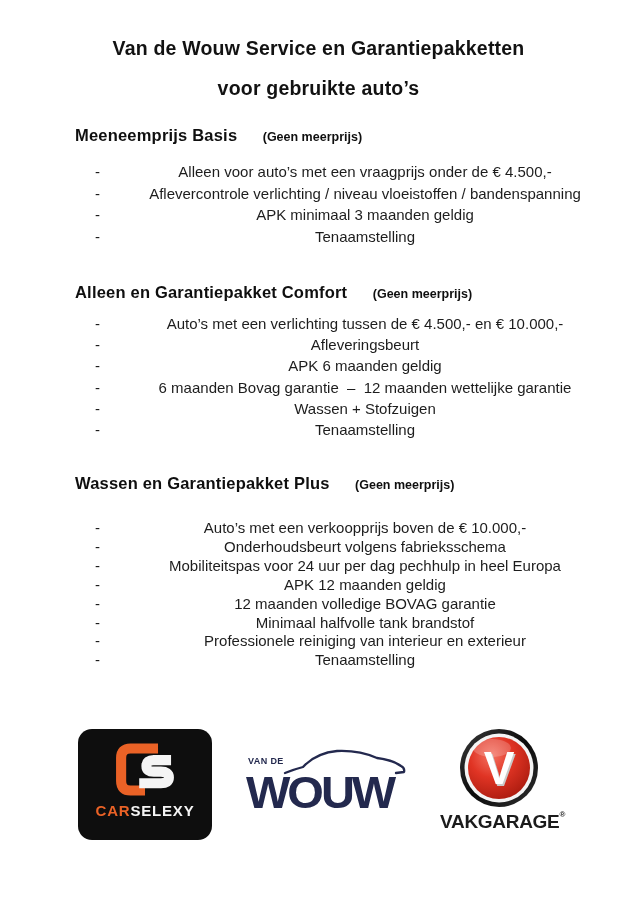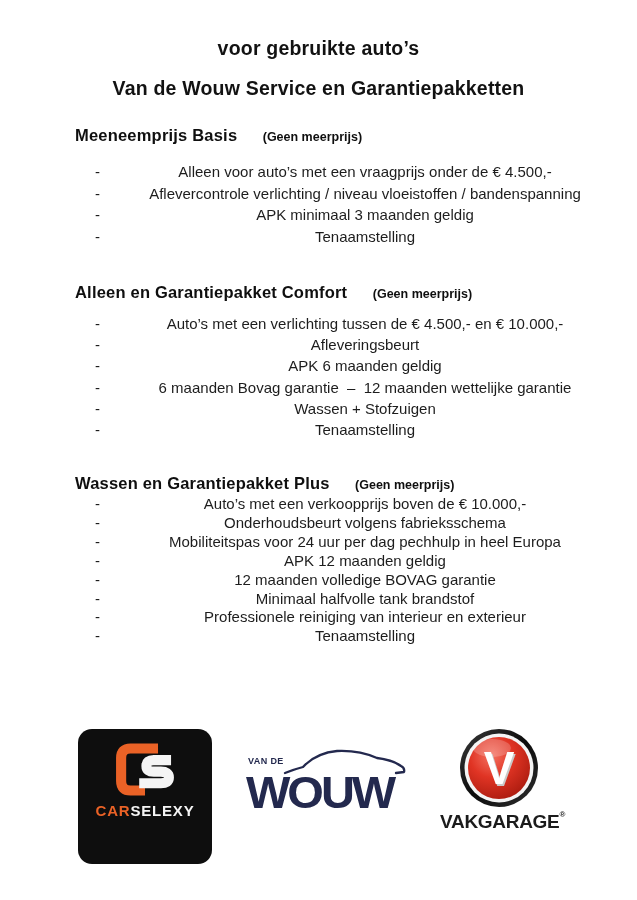--- a/index.html
+++ b/index.html
@@ -50,41 +50,41 @@
   ul.items {
     list-style: none;
     margin: 0;
     padding: 0;
     font-size: 15px;
     color: #1d1d1d;
     text-align: center;
   }
   .section-0 ul.items { margin-top: 14px; }
   .section-1 ul.items { margin-top: 9px; }
-  .section-2 ul.items { margin-top: 0; }
+  .section-2 ul.items { margin-top: 24px; }
   ul.items li {
     position: relative;
     padding-left: 38px;
     white-space: pre;
   }
   .section-0 ul.items li { line-height: 21.7px; }
   .section-1 ul.items li { line-height: 21.2px; }
   .section-2 ul.items li { line-height: 18.9px; }
   ul.items li::before {
     content: "-";
     position: absolute;
     left: 20px;
     top: 0;
   }
 
   
   .logo-carselexy {
     position: absolute;
     left: 78px; top: 729px;
-    width: 134px; height: 135px;
+    width: 134px; height: 111px;
     background: #0e0e0e;
     border-radius: 14px;
   }
   .cs-monogram { display: block; margin: 13px auto 0 auto; }
   .cs-wordmark {
     text-align: center;
     margin-top: 5px;
     font-size: 15px;
     font-weight: 700;
     letter-spacing: 0.8px;
@@ -140,22 +140,22 @@
     text-align: center;
   }
   .vg-name sup { font-size: 8px; vertical-align: top; line-height: 1; }
 </style>
 </head>
 <body>
 
 <div class="page">
 
   <div class="doc-title">
+    <div class="t-line">Van de Wouw Service en Garantiepakketten</div>
     <div class="t-line">voor gebruikte auto’s</div>
-    <div class="t-line">Van de Wouw Service en Garantiepakketten</div>
   </div>
 
   <div class="section section-0">
     <div class="section-heading-row">
       <span class="section-heading">Meeneemprijs Basis</span>
       <span class="section-note">(Geen meerprijs)</span>
     </div>
     <ul class="items">
       <li>Alleen voor auto’s met een vraagprijs onder de € 4.500,-</li>
       <li>Aflevercontrole verlichting / niveau vloeistoffen / bandenspanning</li>

